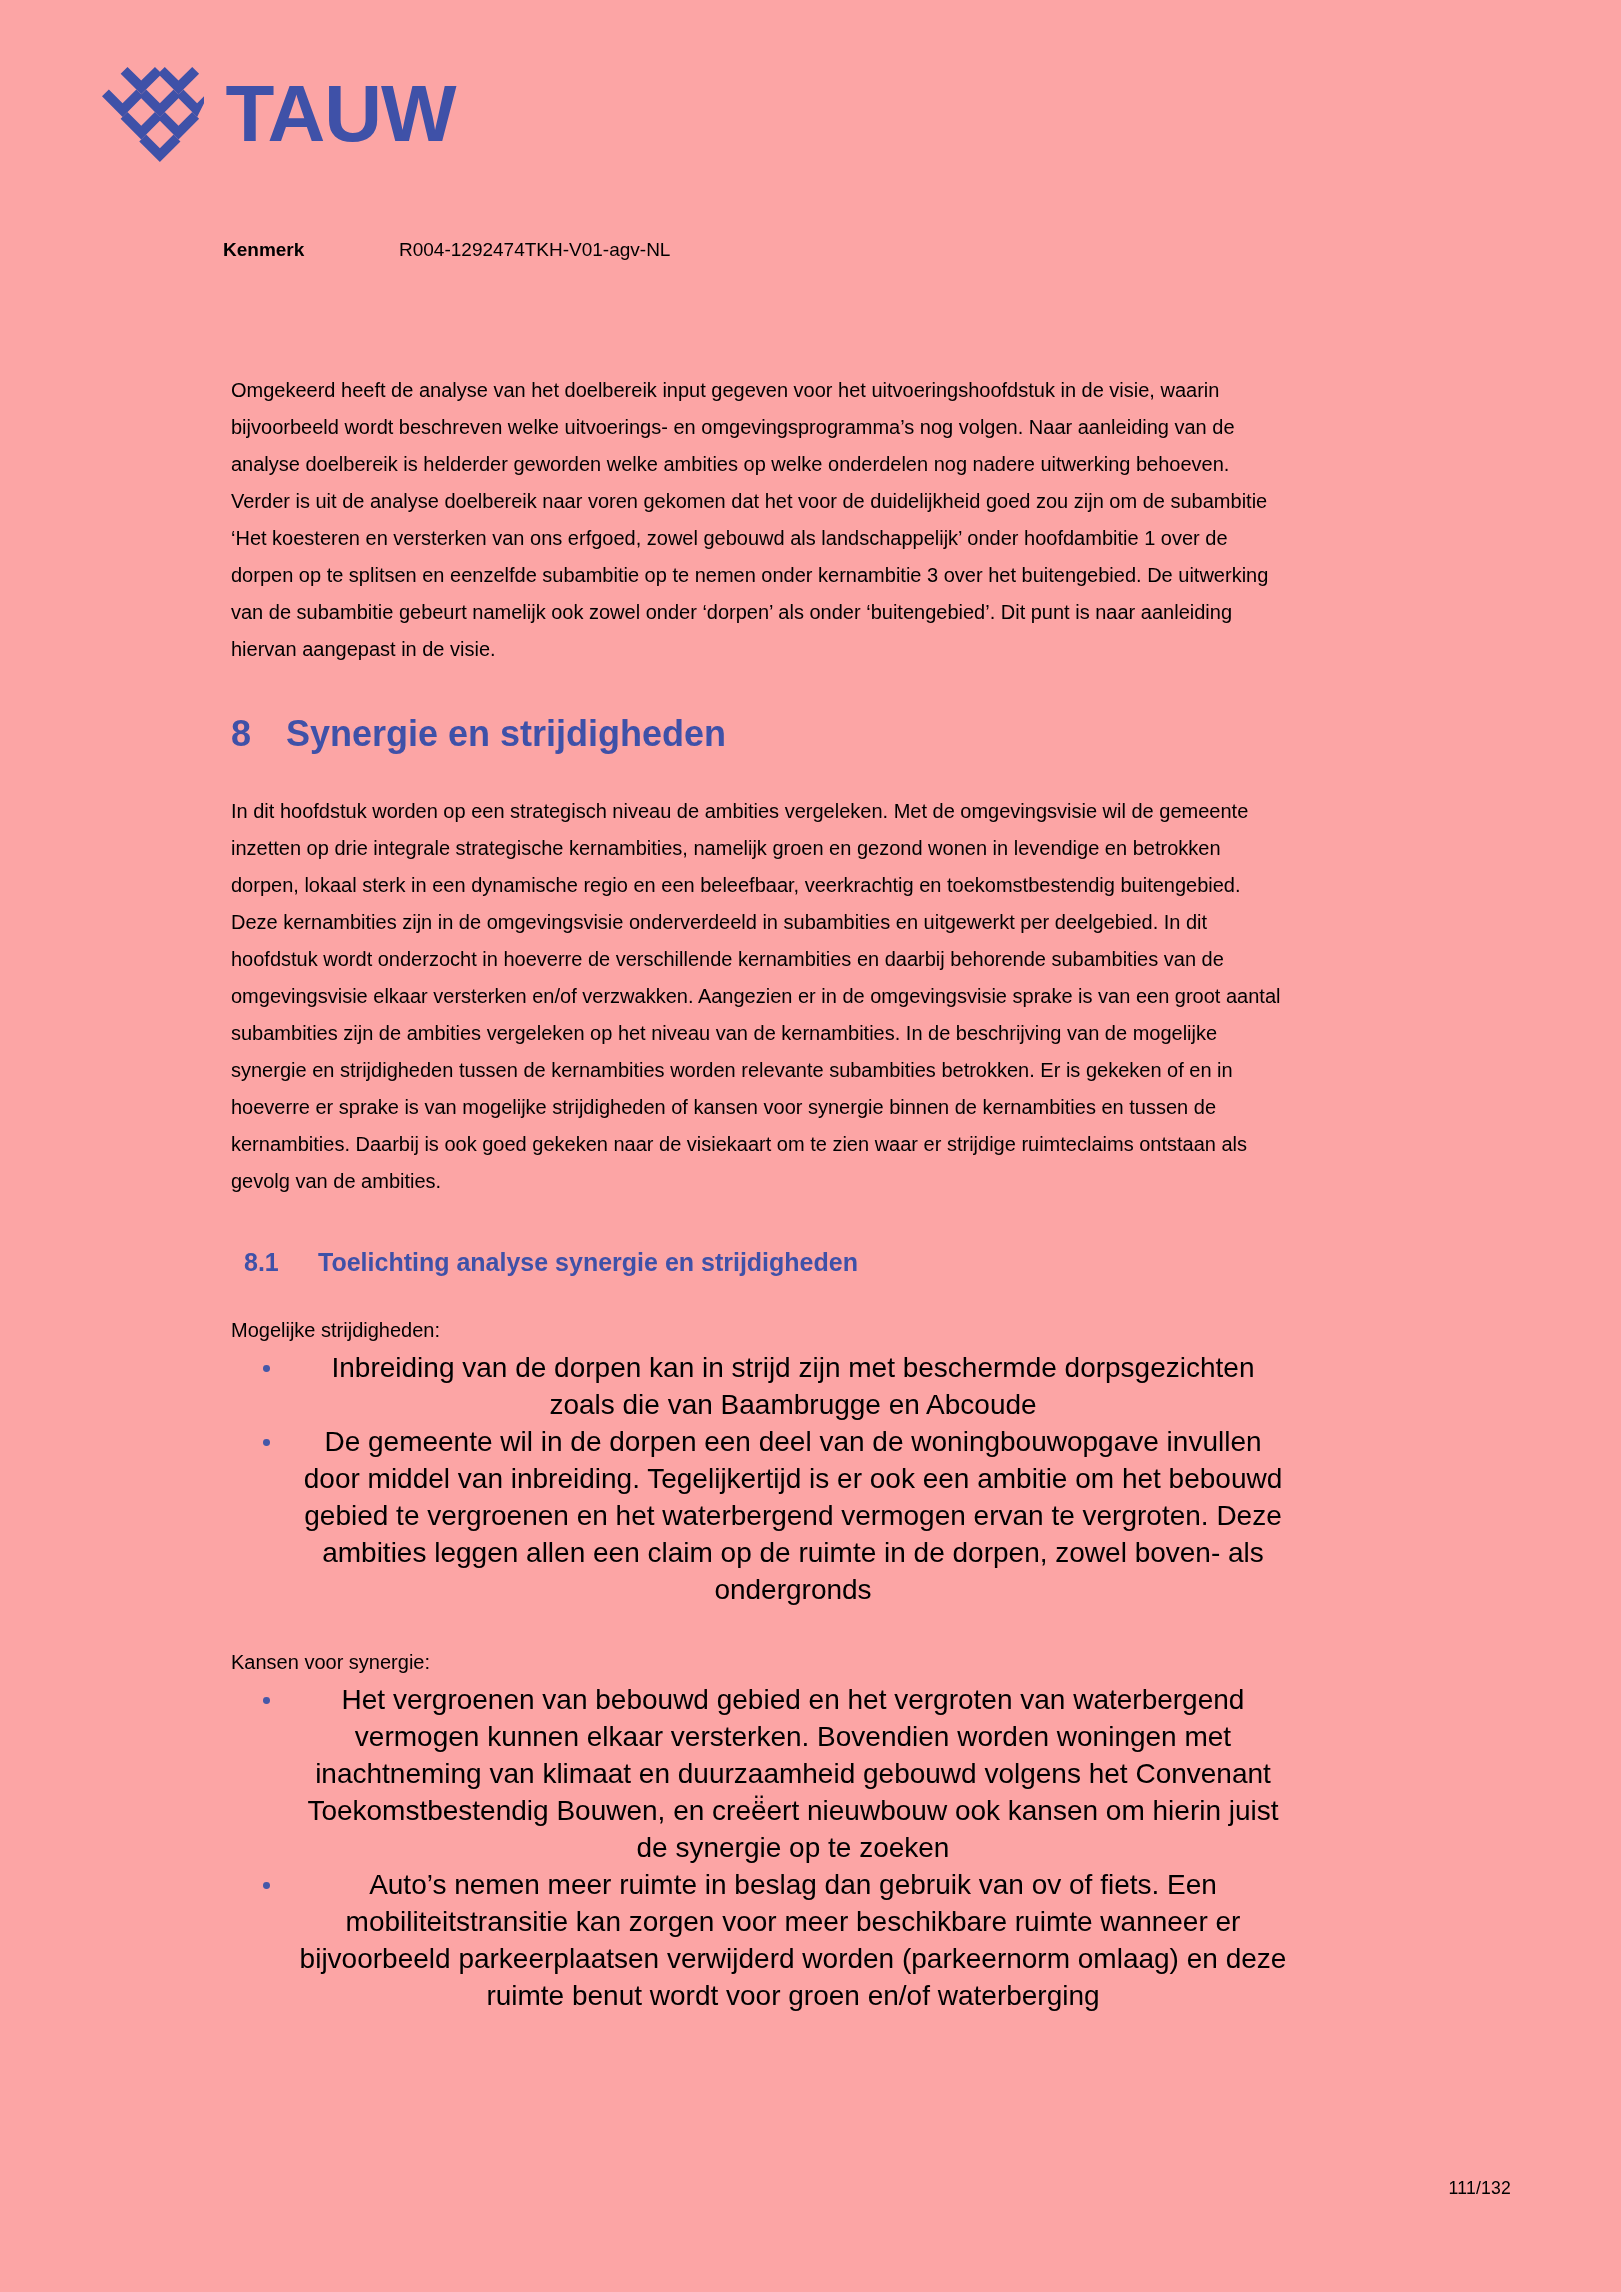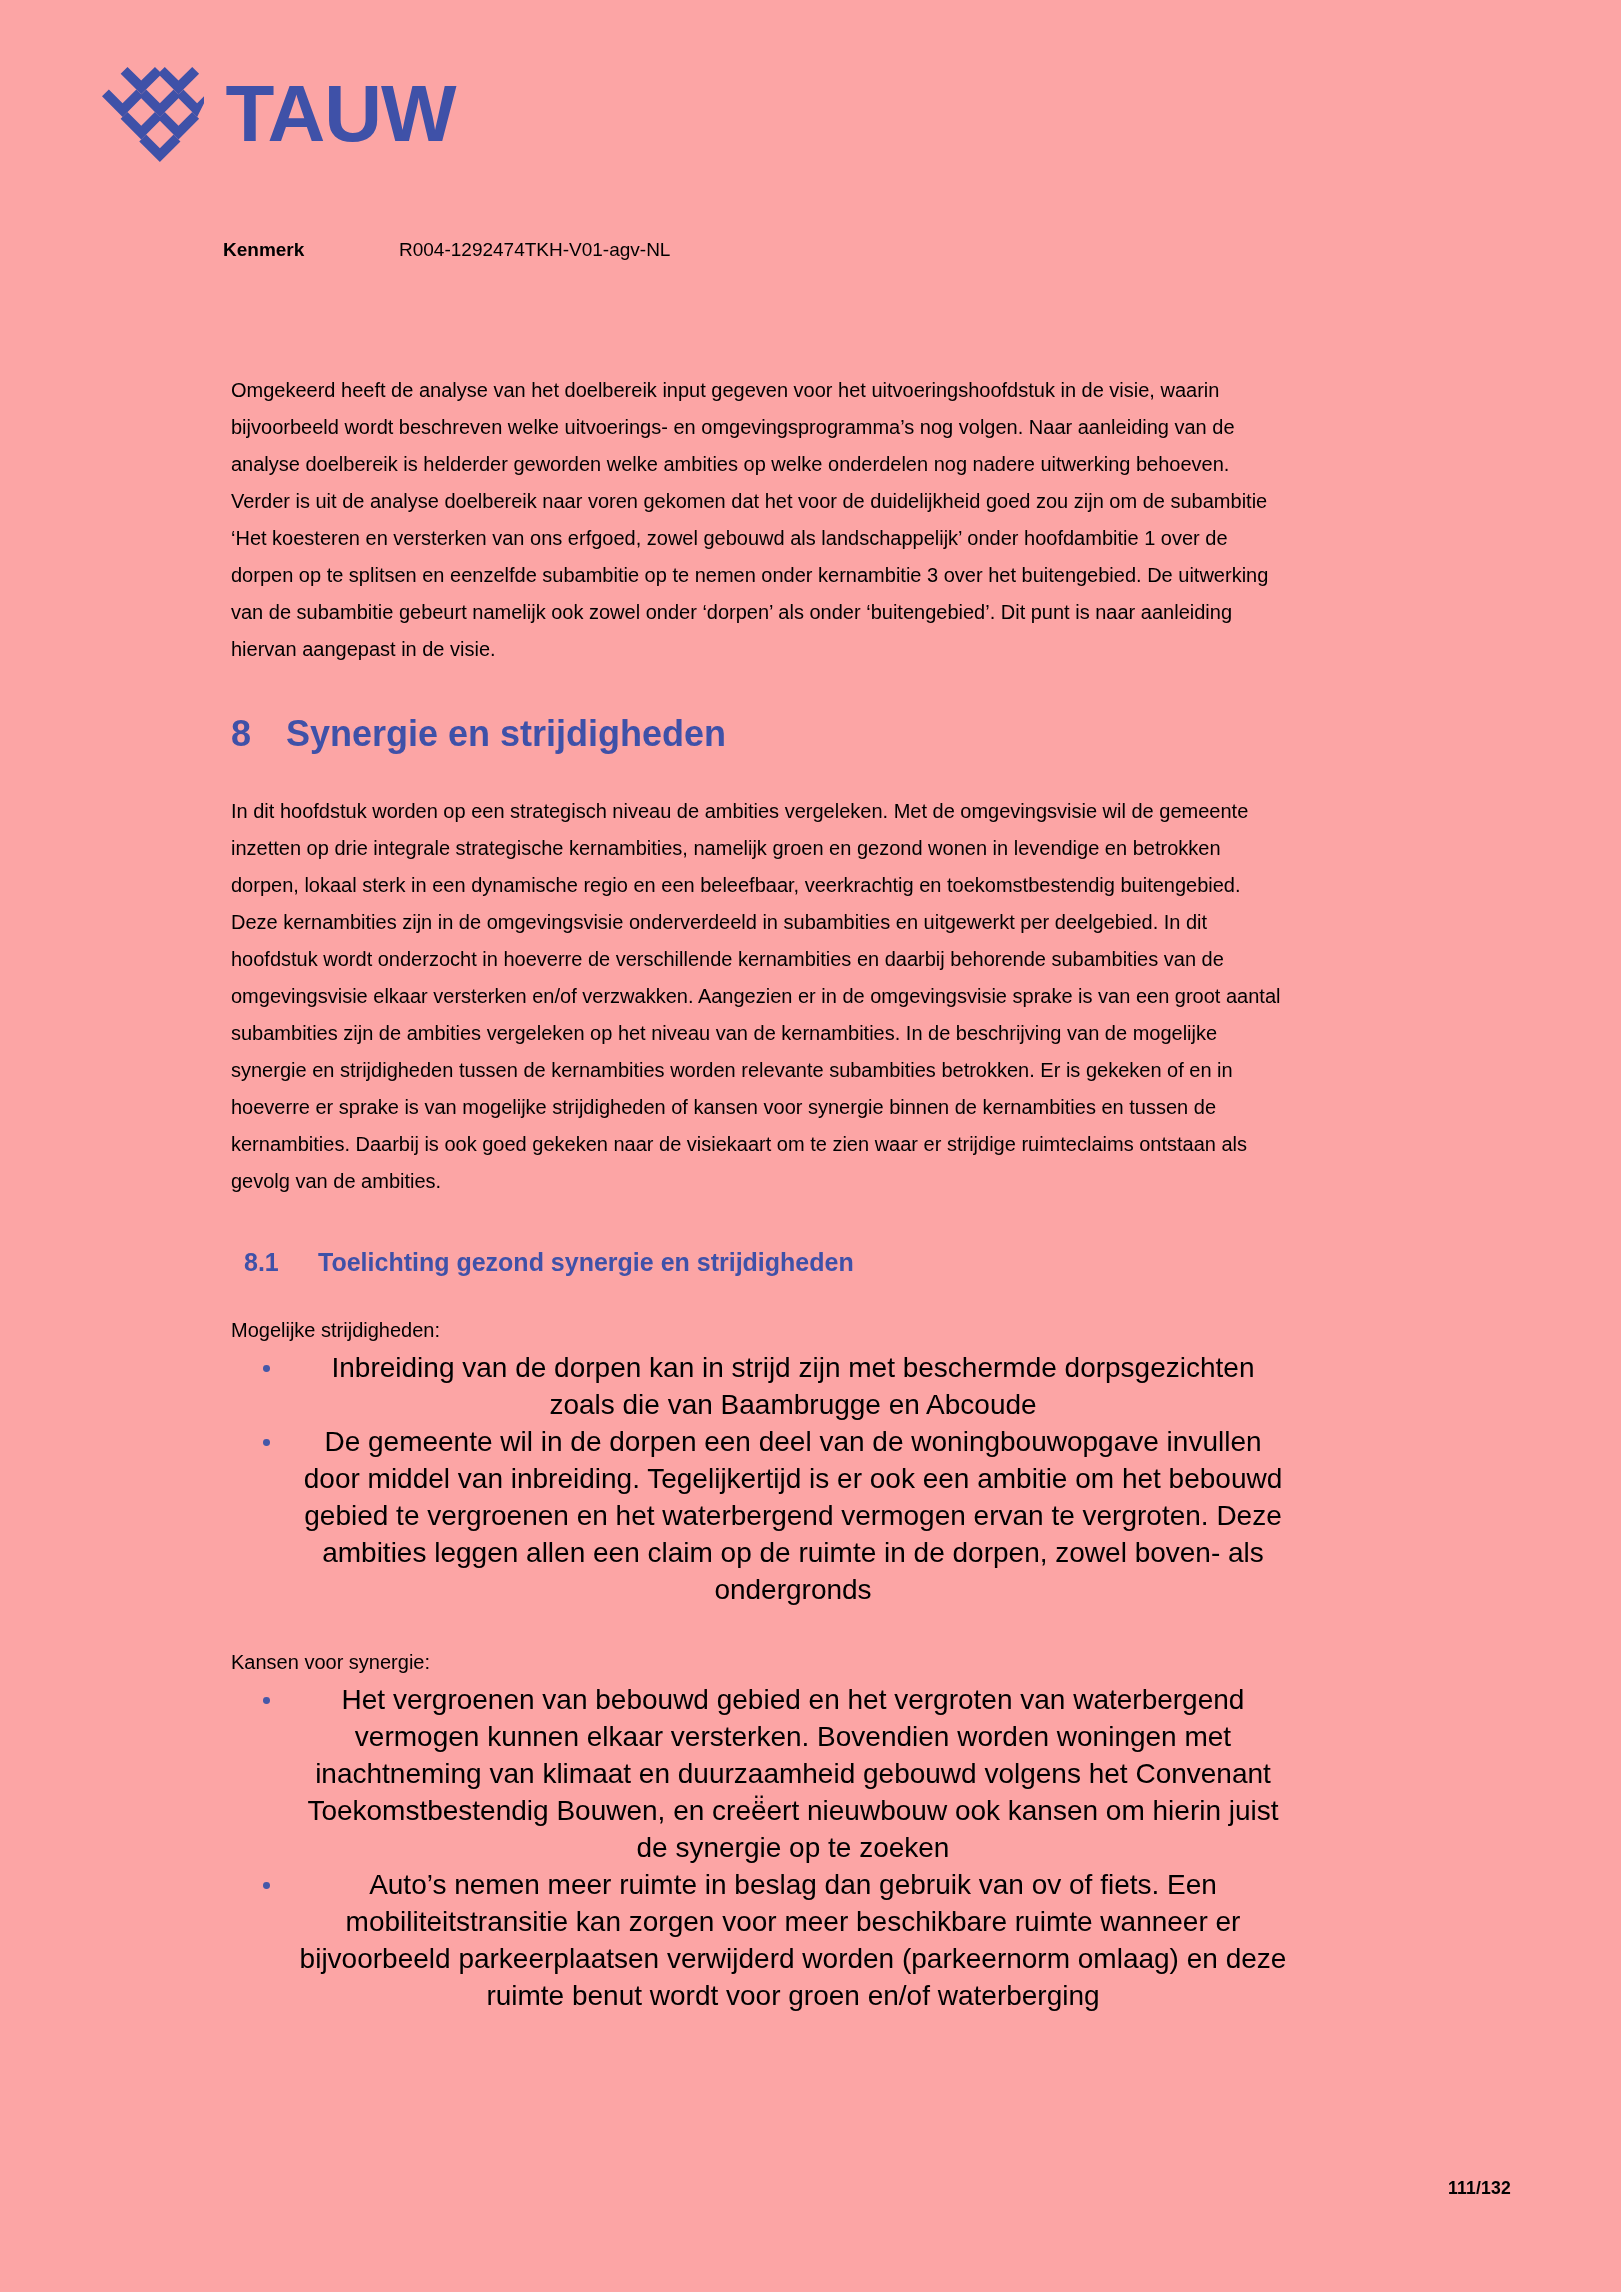--- a/index.html
+++ b/index.html
@@ -143,21 +143,21 @@
     border-radius: 50%;
     background: #4558a8;
   }
 
   
   .footer-page {
     position: absolute;
     right: 110px;
     top: 2178px;
     font-size: 17.6px;
-    font-weight: bold;
+    font-weight: normal;
     color: #000;
     letter-spacing: 0.2px;
   }
 
   b, strong { font-weight: normal; }
 </style>
 </head>
 <body>
 
 <div class="page">
@@ -195,21 +195,21 @@
 
     <h1 class="chapter">
       <span class="num">8</span>
       <span>Synergie en strijdigheden</span>
     </h1>
 
     <p class="body"><span>In dit hoofdstuk worden op een strategisch niveau de ambities vergeleken. Met de omgevingsvisie wil de gemeente inzetten op drie integrale strategische kernambities, namelijk groen en gezond wonen in levendige en betrokken dorpen, lokaal sterk in een dynamische regio en een beleefbaar, veerkrachtig en toekomstbestendig buitengebied. Deze kernambities zijn in de omgevingsvisie onderverdeeld in subambities en uitgewerkt per deelgebied. In dit hoofdstuk wordt onderzocht in hoeverre de verschillende kernambities en daarbij behorende subambities van de omgevingsvisie elkaar versterken en/of verzwakken. Aangezien er in de omgevingsvisie sprake is van een groot aantal subambities zijn de ambities vergeleken op het niveau van de kernambities. In de beschrijving van de mogelijke synergie en strijdigheden tussen de kernambities worden relevante subambities betrokken. Er is gekeken of en in hoeverre er sprake is van mogelijke strijdigheden of kansen voor synergie </span><b>binnen</b><span> de kernambities en </span><b>tussen</b><span> de kernambities. Daarbij is ook goed gekeken naar de visiekaart om te zien waar er strijdige ruimteclaims ontstaan als gevolg van de ambities.</span></p>
 
     <h2 class="section">
       <span class="num">8.1</span>
-      <span>Toelichting gezond synergie en strijdigheden</span>
+      <span>Toelichting analyse synergie en strijdigheden</span>
     </h2>
 
 
     <p class="lead">Mogelijke strijdigheden:</p>
 
     <ul class="bullets">
       <li>Inbreiding van de dorpen kan in strijd zijn met beschermde dorpsgezichten zoals die van Baambrugge en Abcoude</li>
       <li>De gemeente wil in de dorpen een deel van de woningbouwopgave invullen door middel van inbreiding. Tegelijkertijd is er ook een ambitie om het bebouwd gebied te vergroenen en het waterbergend vermogen ervan te vergroten. Deze ambities leggen allen een claim op de ruimte in de dorpen, zowel boven- als ondergronds</li>
     </ul>
 

